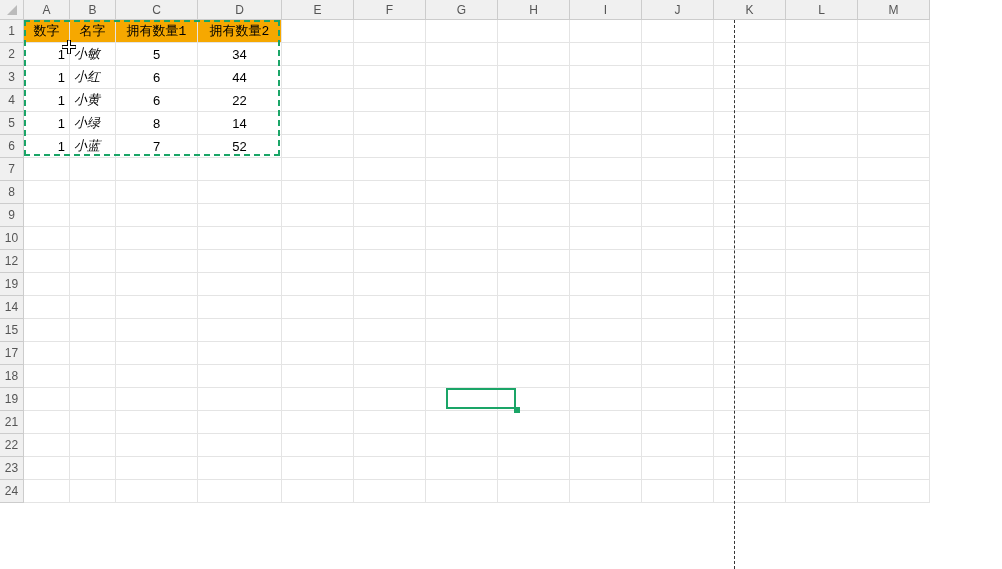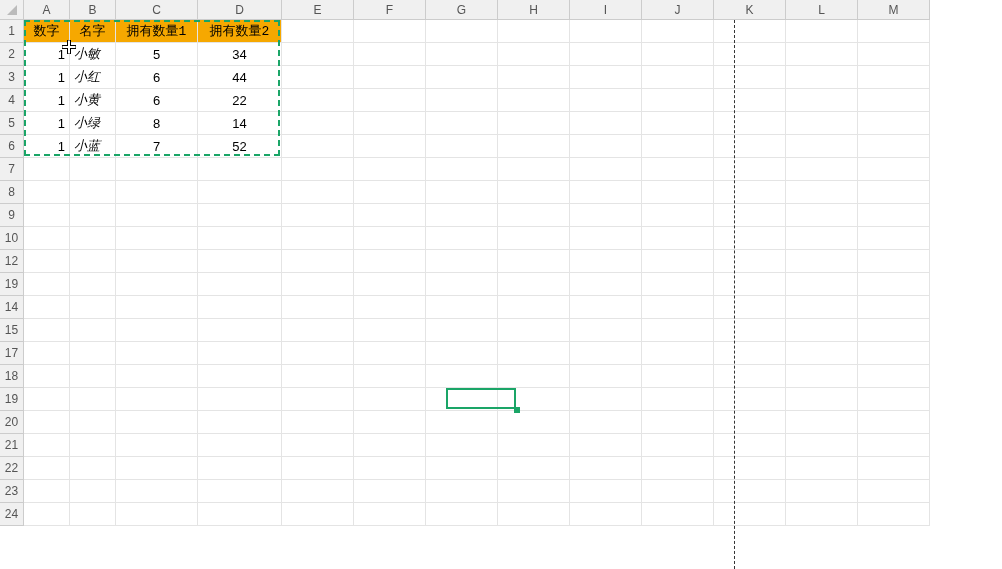--- a/index.html
+++ b/index.html
@@ -356,36 +356,20 @@
         <div class="cell cF"></div>
         <div class="cell cG"></div>
         <div class="cell cH"></div>
         <div class="cell cI"></div>
         <div class="cell cJ"></div>
         <div class="cell cK"></div>
         <div class="cell cL"></div>
         <div class="cell cM"></div>
       </div>
       <div class="row">
-        <div class="row-header">20</div>
-        <div class="cell cA"></div>
-        <div class="cell cB"></div>
-        <div class="cell cC"></div>
-        <div class="cell cD"></div>
-        <div class="cell cE"></div>
-        <div class="cell cF"></div>
-        <div class="cell cG"></div>
-        <div class="cell cH"></div>
-        <div class="cell cI"></div>
-        <div class="cell cJ"></div>
-        <div class="cell cK"></div>
-        <div class="cell cL"></div>
-        <div class="cell cM"></div>
-      </div>
-      <div class="row">
         <div class="row-header">21</div>
         <div class="cell cA"></div>
         <div class="cell cB"></div>
         <div class="cell cC"></div>
         <div class="cell cD"></div>
         <div class="cell cE"></div>
         <div class="cell cF"></div>
         <div class="cell cG"></div>
         <div class="cell cH"></div>
         <div class="cell cI"></div>

